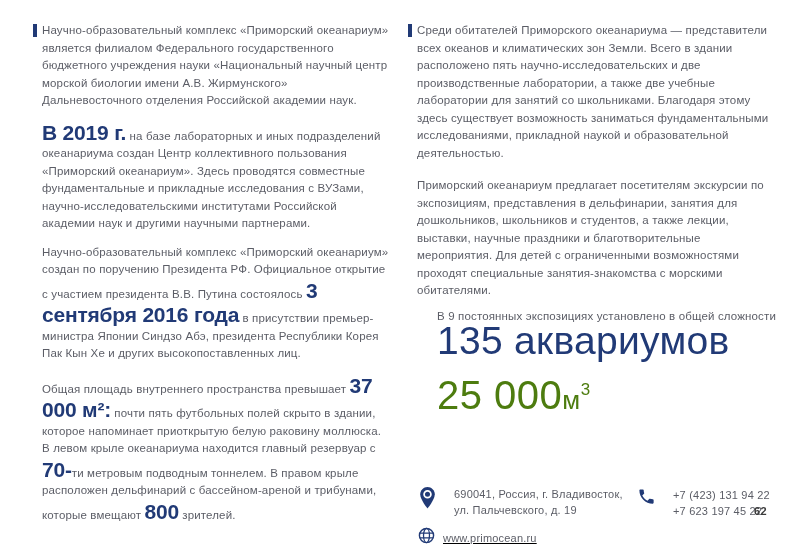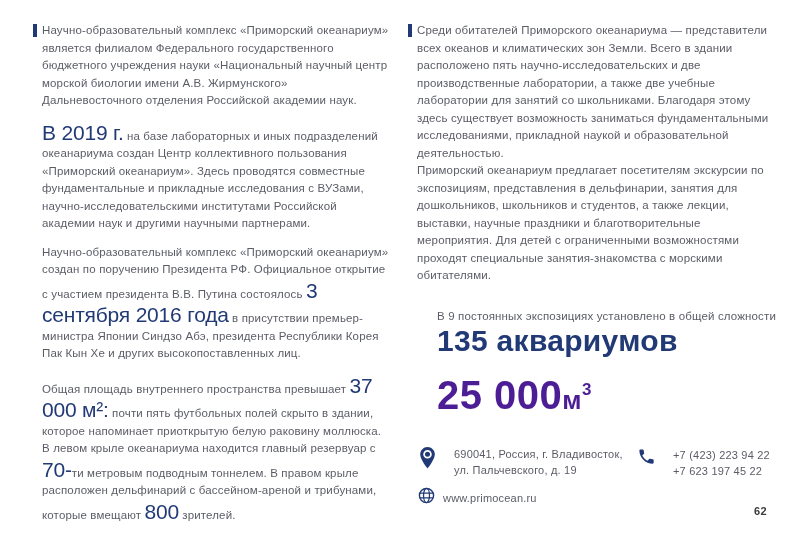--- a/index.html
+++ b/index.html
@@ -20,48 +20,48 @@
     margin-bottom:11px;
     position:relative;
   }
   .marker {
     position:absolute;
     left:-9px; top:2px;
     width:3.5px; height:13px;
     background:#213a76;
   }
   .big {
-    font-weight:normal;
+    font-weight:bold;
     color:#213a76;
     font-size:21px;
     letter-spacing:-0.2px;
     line-height:24px;
   }
 
   
   .stats { position:absolute; left:437px; top:308px; width:360px; }
   .stat-intro {
     font-size:11.5px; color:#5b5d66; letter-spacing:0.15px; line-height:16px;
   }
   .stat-big {
-    font-size:30px; font-weight:bold; color:#213a76;
+    font-size:39px; font-weight:normal; color:#213a76;
     letter-spacing:0.3px; margin:1px 0 12px 0; line-height:32px;
   }
   .stat-huge {
-    font-size:40px; font-weight:bold; color:#4c1d95;
+    font-size:40px; font-weight:normal; color:#4d7c0f;
     letter-spacing:0.5px; margin-top:2px; line-height:42px;
   }
   .stat-huge .unit { font-size:26px; }
   .stat-huge sup { font-size:17px; vertical-align:14px; }
 
   
-  .contact { position:absolute; display:flex; align-items:flex-start; }
+  .contact { position:absolute; display:flex; align-items:flex-start;margin-top:40px; }
   .contact-address { left:418px; top:446px; }
   .contact-phone   { left:637px; top:447px; }
-  .contact-web     { left:418px; top:487px; align-items:center; }
+  .contact-web     { left:418px; top:487px; align-items:center;text-decoration:underline; }
   .contact .ico { flex:0 0 auto; margin-right:17px; }
   .contact-web .ico { margin-right:8px; }
   .contact .txt {
     font-size:11px; color:#5b5d66; line-height:16px; letter-spacing:0.2px;
   }
 
   .page-number {
     position:absolute; left:754px; top:505px;
     font-size:11px; font-weight:bold; color:#3b3b3b; letter-spacing:0.5px;
   }
@@ -87,21 +87,21 @@
     </p>
 
     <p class="body">
       <span>Общая площадь внутреннего пространства превышает </span><span class="big">37 000 м²:</span><span> почти пять футбольных полей скрыто в здании, которое напоминает приоткрытую белую раковину моллюска. В левом крыле океанариума находится главный резервуар с </span><span class="big">70-</span><span>ти метровым подводным тоннелем. В правом крыле расположен дельфинарий с бассейном-ареной и трибунами, которые вмещают </span><span class="big">800</span><span> зрителей.</span>
     </p>
 
   </div>
 
   <div class="col col-right">
 
-    <p class="body" style="margin-bottom:0;">
+    <p class="body" style="margin-bottom:15px;">
       <span class="marker"></span>
       <span>Среди обитателей Приморского океанариума — представители всех океанов и климатических зон Земли. Всего в здании расположено пять научно-исследовательских и две производственные лаборатории, а также две учебные лаборатории для занятий со школьниками. Благодаря этому здесь существует возможность заниматься фундаментальными исследованиями, прикладной наукой и образовательной деятельностью.</span>
     </p>
 
     <p class="body">
       <span>Приморский океанариум предлагает посетителям экскурсии по экспозициям, представления в дельфинарии, занятия для дошкольников, школьников и студентов, а также лекции, выставки, научные праздники и благотворительные мероприятия. Для детей с ограниченными возможностями проходят специальные занятия-знакомства с морскими обитателями.</span>
     </p>
 
   </div>
 
@@ -126,21 +126,21 @@
     </span>
   </div>
 
   <div class="contact contact-phone">
     <span class="ico">
       <svg width="19" height="19" viewBox="0 0 24 24">
         <path d="M6.62 10.79c1.44 2.83 3.76 5.14 6.59 6.59l2.2-2.21c.27-.26.66-.35 1.01-.24 1.12.37 2.33.57 3.58.57.55 0 1 .45 1 1V20c0 .55-.45 1-1 1-9.39 0-17-7.61-17-17 0-.55.45-1 1-1h3.5c.55 0 1 .45 1 1 0 1.25.2 2.46.57 3.58.11.35.03.74-.25 1.01l-2.2 2.2z" fill="#213a76"></path>
       </svg>
     </span>
     <span class="txt">
-      <span>+7 (423) 223 94 22</span><br>
+      <span>+7 (423) 131 94 22</span><br>
       <span>+7 623 197 45 22</span>
     </span>
   </div>
 
   <div class="contact contact-web">
     <span class="ico">
       <svg width="17" height="17" viewBox="0 0 24 24">
         <circle cx="12" cy="12" r="10" fill="none" stroke="#213a76" stroke-width="2"></circle>
         <ellipse cx="12" cy="12" rx="4.2" ry="10" fill="none" stroke="#213a76" stroke-width="1.8"></ellipse>
         <path d="M2.5 8.5h19M2.5 15.5h19" fill="none" stroke="#213a76" stroke-width="1.8"></path>

